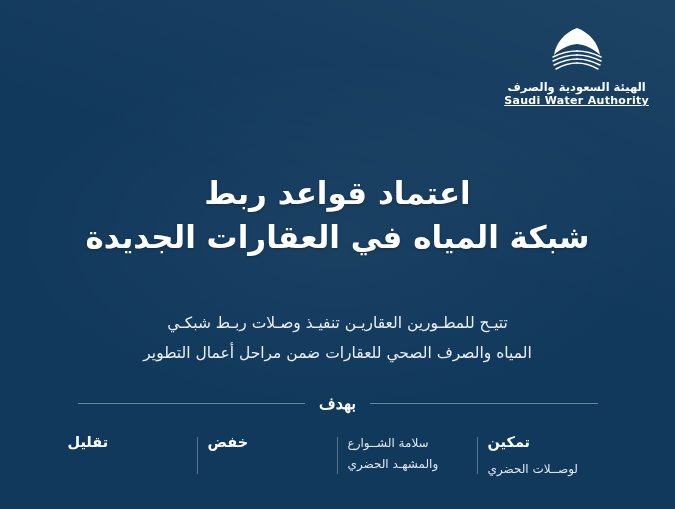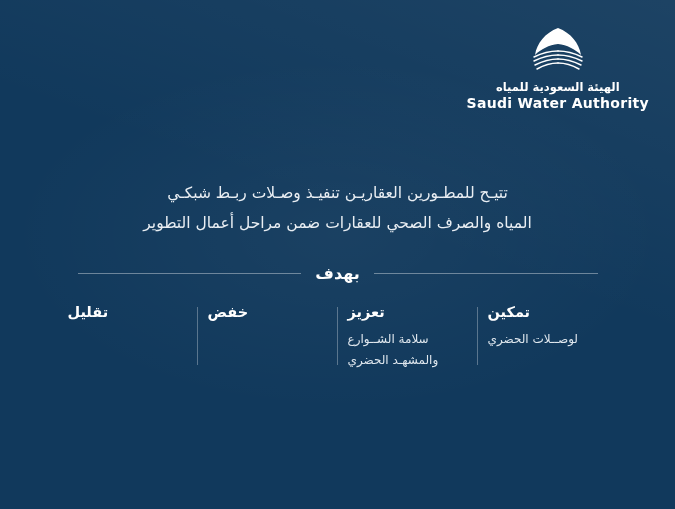--- a/index.html
+++ b/index.html
@@ -48,27 +48,28 @@
   }
   .logo-ar {
     font-size: 11.5px;
     letter-spacing: 0.2px;
     line-height: 1.25;
     color: #ffffff;
     font-weight: 600;
     white-space: nowrap;
   }
   .logo-en {
-    font-size: 14px;
+    font-size: 11px;
     letter-spacing: 0.3px;
     line-height: 1.3;
     color: #ffffff;
     font-weight: 700;
     white-space: nowrap;
     direction: ltr;
+    text-decoration: underline;
   }
   .content {
     position: absolute;
     inset: 0;
     z-index: 4;
     display: flex;
     flex-direction: column;
     align-items: center;
     padding-top: 150px;
   }
@@ -98,20 +99,21 @@
   .subtitle .line {
     display: block;
   }
   .goal-row {
     margin-top: 26px;
     display: flex;
     align-items: center;
     justify-content: flex-end;
     width: 520px;
     gap: 14px;
+    font-family: Liberation Serif, serif;
   }
   .goal-rule {
     flex: 1 1 auto;
     height: 1px;
     background: rgba(255,255,255,0.38);
   }
   .goal-label {
     color: #ffffff;
     font-size: 16px;
     font-weight: 700;
@@ -170,26 +172,30 @@
         <path d="M9 33 C17 29 25 27 33 27"></path>
         <path d="M9 37 C17 33 25 31 33 31"></path>
         <path d="M10 41 C18 37 26 35 33 35"></path>
         <path d="M12 45 C19 41 26 39 33 39"></path>
         <path d="M57 33 C49 29 41 27 33 27"></path>
         <path d="M57 37 C49 33 41 31 33 31"></path>
         <path d="M56 41 C48 37 40 35 33 35"></path>
         <path d="M54 45 C47 41 40 39 33 39"></path>
       </g>
     </svg>
-    <div class="logo-ar">الهيئة السعودية للمياه</div>
+    <div class="logo-ar">الهيئة السعودية والصرف</div>
     <div class="logo-en">Saudi Water Authority</div>
   </div>
 
   <div class="content">
 
+    <h1 class="headline">
+      <span class="line">اعتماد قواعد ربط</span>
+      <span class="line">شبكة المياه في العقارات الجديدة</span>
+    </h1>
 
     <div class="subtitle">
       <span class="line">تتيـح للمطـورين العقاريـن تنفيـذ وصـلات ربـط شبكـي</span>
       <span class="line">المياه والصرف الصحي للعقارات ضمن مراحل أعمال التطوير</span>
     </div>
 
     <div class="goal-row">
       <span class="goal-rule"></span>
       <span class="goal-label">بهدف</span>
       <span class="goal-rule"></span>
@@ -198,21 +204,20 @@
     <div class="pillars">
 
       <div class="pillar">
         <div class="pillar-title">تمكين</div>
         <div class="pillar-desc">
           <span class="line">لوصــلات الحضري</span>
         </div>
       </div>
 
       <div class="pillar">
-        <div class="pillar-title">تعزيز</div>
         <div class="pillar-desc">
           <span class="line">سلامة الشــوارع</span>
           <span class="line">والمشهـد الحضري</span>
         </div>
       </div>
 
       <div class="pillar">
         <div class="pillar-title">خفض</div>
       </div>
 

